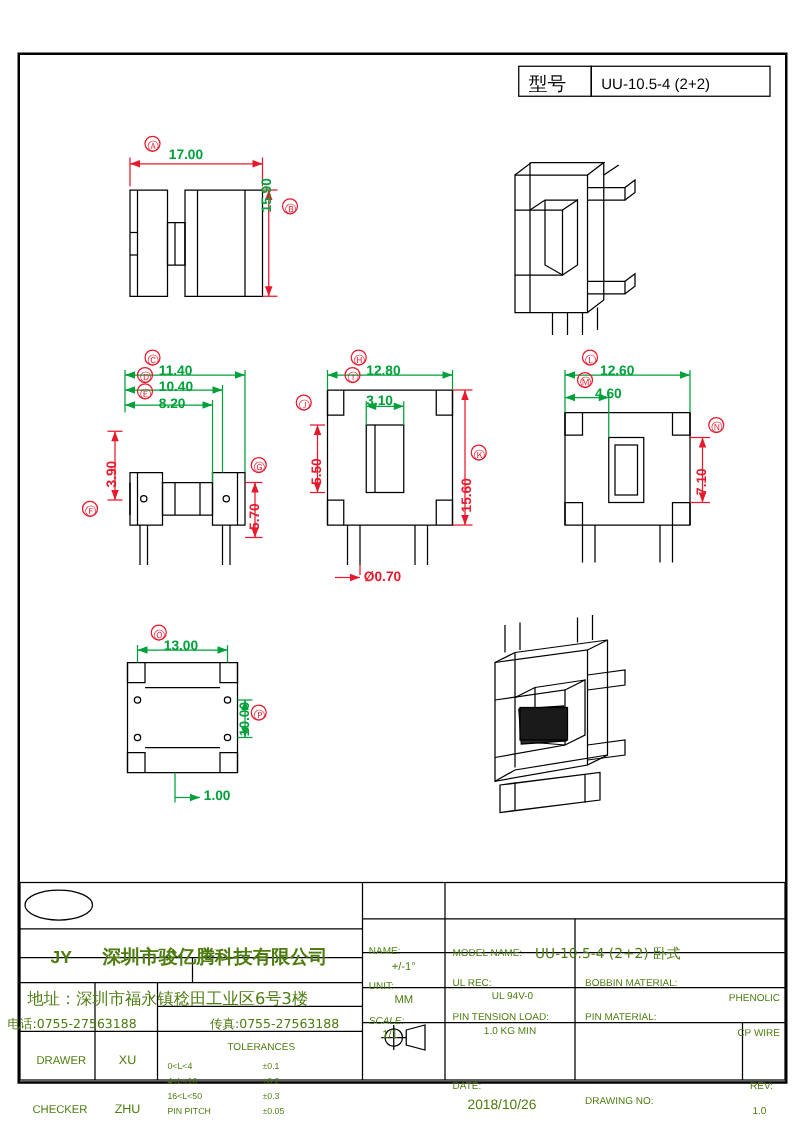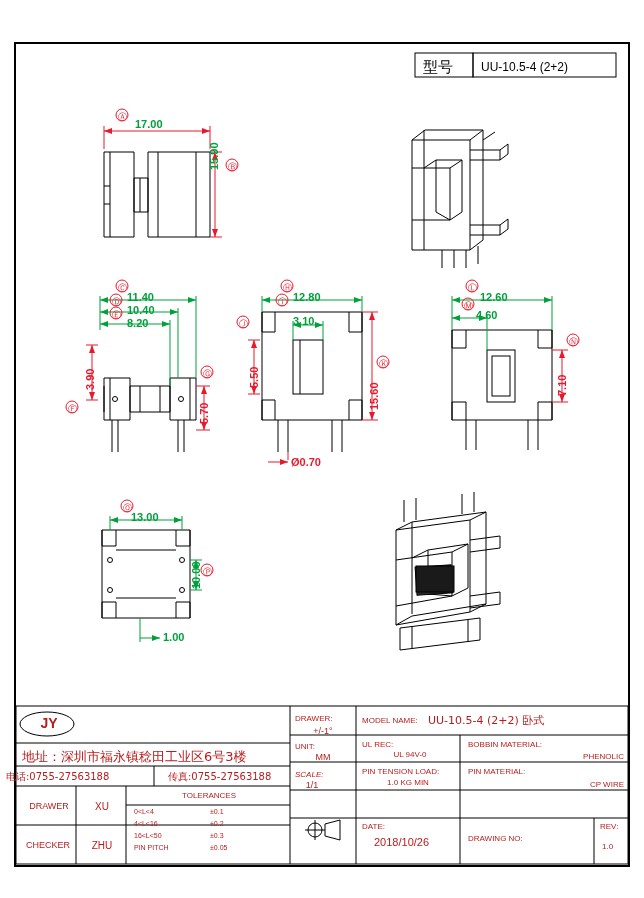--- a/index.html
+++ b/index.html
@@ -4,21 +4,21 @@
 <style>
   html,body{margin:0;padding:0;background:#ffffff;}
   body{font-family:"Liberation Sans",sans-serif;}
   #sheet{position:relative;width:644px;height:898px;background:#ffffff;overflow:hidden;}
   .frame{position:absolute;left:14px;top:42px;width:616px;height:825px;border:2px solid #000;box-sizing:border-box;}
   .svgwrap{position:absolute;left:0;top:0;width:644px;height:898px;}
   svg{display:block;}
   .lbl{position:absolute;font-size:9px;color:#000;white-space:nowrap;}
   .red{color:#e8192c;}
   .grn{color:#00a13a;}
-  .ttl-cell{position:absolute;box-sizing:border-box;font-size:8px;color:#b91c1c;}
+  .ttl-cell{position:absolute;box-sizing:border-box;font-size:8px;color:#4d7c0f;margin-top:42px;}
   .cjk{font-family:"DejaVu Sans","Liberation Sans",sans-serif;}
 </style>
 </head>
 <body>
 
 <div id="sheet">
 
   <div class="frame"></div>
 
   <div class="svgwrap">
@@ -363,40 +363,41 @@
   <div class="lbl grn" style="left:476px;top:309px;font-size:11px;font-weight:bold;">4.60</div>
   <div class="lbl red" style="left:556px;top:396px;font-size:11px;font-weight:bold;transform:rotate(-90deg);transform-origin:left top;">7.10</div>
 
   <div class="lbl red" style="left:123px;top:502px;">Ⓞ</div>
   <div class="lbl red" style="left:203px;top:566px;">Ⓟ</div>
   <div class="lbl grn" style="left:131px;top:511px;font-size:11px;font-weight:bold;">13.00</div>
   <div class="lbl grn" style="left:190px;top:589px;font-size:11px;font-weight:bold;transform:rotate(-90deg);transform-origin:left top;">10.00</div>
   <div class="lbl grn" style="left:163px;top:631px;font-size:11px;font-weight:bold;">1.00</div>
 
   <div class="ttl-cell" style="left:34px;top:715px;width:30px;text-align:center;font-size:14px;font-weight:bold;">JY</div>
+  <div class="ttl-cell cjk" style="left:82px;top:714px;font-size:15px;font-weight:bold;">深圳市骏亿腾科技有限公司</div>
   <div class="ttl-cell cjk" style="left:22px;top:748px;font-size:13px;">地址：深圳市福永镇稔田工业区6号3楼</div>
   <div class="ttl-cell cjk" style="left:6px;top:770px;font-size:10px;">电话:0755-27563188</div>
   <div class="ttl-cell cjk" style="left:168px;top:770px;font-size:10px;">传真:0755-27563188</div>
 
   <div class="ttl-cell" style="left:22px;top:801px;width:54px;text-align:center;font-size:9px;">DRAWER</div>
   <div class="ttl-cell" style="left:80px;top:801px;width:44px;text-align:center;font-size:10px;">XU</div>
   <div class="ttl-cell" style="left:20px;top:840px;width:56px;text-align:center;font-size:9px;">CHECKER</div>
   <div class="ttl-cell" style="left:80px;top:840px;width:44px;text-align:center;font-size:10px;">ZHU</div>
 
   <div class="ttl-cell" style="left:128px;top:791px;width:162px;text-align:center;font-size:8px;">TOLERANCES</div>
   <div class="ttl-cell" style="left:134px;top:808px;font-size:7px;">0&lt;L&lt;4</div>
   <div class="ttl-cell" style="left:210px;top:808px;font-size:7px;">±0.1</div>
   <div class="ttl-cell" style="left:134px;top:820px;font-size:7px;">4&lt;L&lt;16</div>
   <div class="ttl-cell" style="left:210px;top:820px;font-size:7px;">±0.2</div>
   <div class="ttl-cell" style="left:134px;top:832px;font-size:7px;">16&lt;L&lt;50</div>
   <div class="ttl-cell" style="left:210px;top:832px;font-size:7px;">±0.3</div>
   <div class="ttl-cell" style="left:134px;top:844px;font-size:7px;">PIN PITCH</div>
   <div class="ttl-cell" style="left:210px;top:844px;font-size:7px;">±0.05</div>
 
-  <div class="ttl-cell" style="left:295px;top:714px;font-size:8px;">DRAWER:</div>
+  <div class="ttl-cell" style="left:295px;top:714px;font-size:8px;">NAME:</div>
   <div class="ttl-cell" style="left:292px;top:726px;width:62px;text-align:center;font-size:9px;">+/-1°</div>
   <div class="ttl-cell" style="left:295px;top:742px;font-size:8px;">UNIT:</div>
   <div class="ttl-cell" style="left:292px;top:752px;width:62px;text-align:center;font-size:9px;">MM</div>
   <div class="ttl-cell" style="left:295px;top:770px;font-size:8px;font-style:italic;">SCALE:</div>
   <div class="ttl-cell" style="left:292px;top:780px;width:40px;text-align:center;font-size:9px;">1/1</div>
   <div class="ttl-cell" style="left:296px;top:823px;width:0;height:0;overflow:hidden;">projection-symbol</div>
 
   <div class="ttl-cell" style="left:362px;top:716px;font-size:8px;">MODEL NAME:</div>
   <div class="ttl-cell cjk" style="left:428px;top:713px;font-size:11px;">UU-10.5-4 (2+2) 卧式</div>
 

